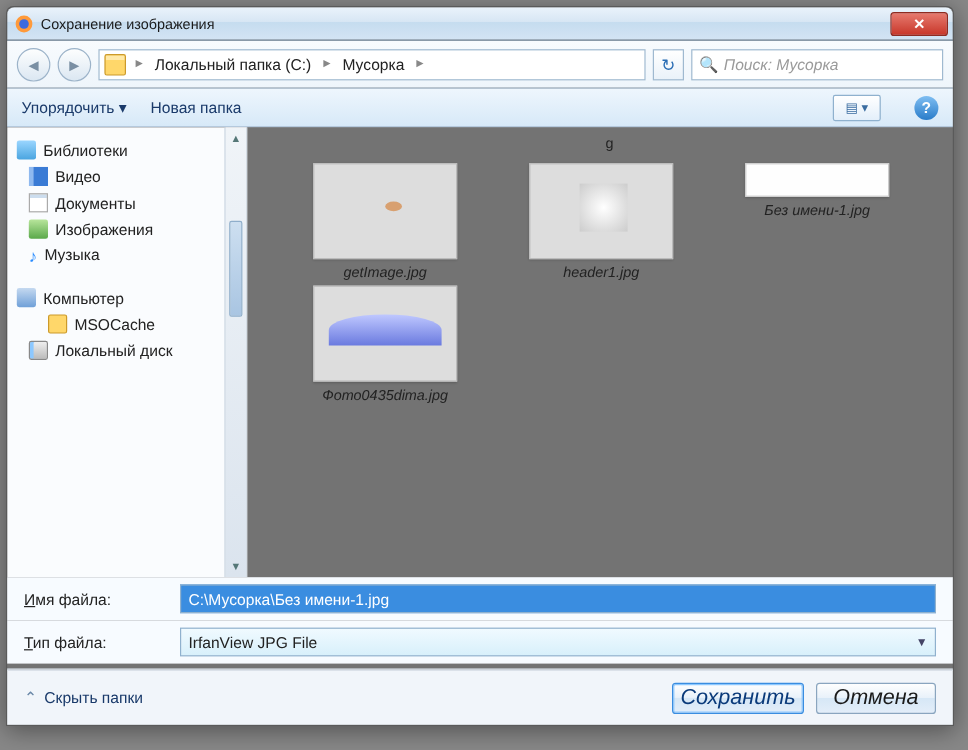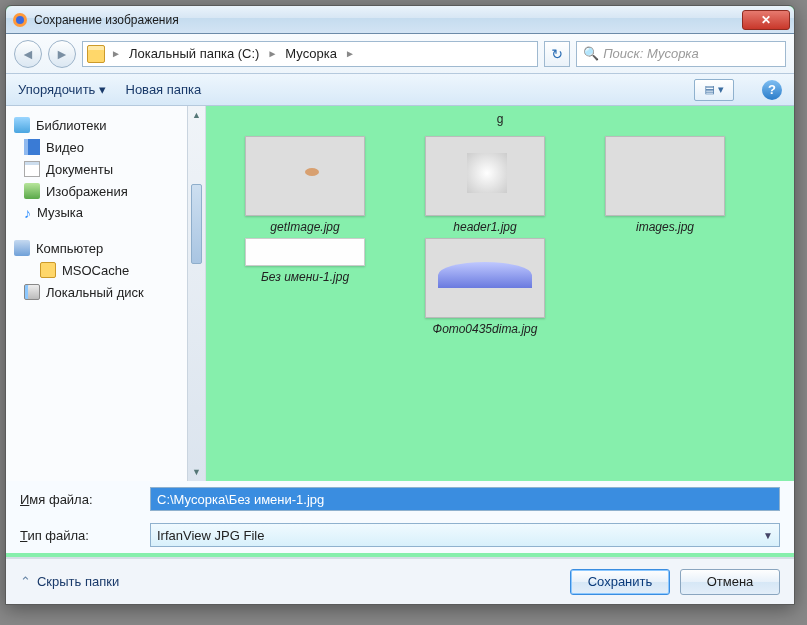--- a/index.html
+++ b/index.html
@@ -1,20 +1,20 @@
 <!DOCTYPE html>
 <html><head>
 <meta charset="utf-8">
 <style>
   * { box-sizing: border-box; font-family: "Segoe UI", Tahoma, sans-serif; }
   body { margin: 0; background: #888; width: 807px; height: 625px; overflow: hidden; }
 
   .window {
     position: absolute; left: 5px; top: 5px; width: 790px; height: 600px;
-    background: #86efac; border: 1px solid #5a5a5a; border-radius: 6px 6px 0 0;
+    background: #737373; border: 1px solid #5a5a5a; border-radius: 6px 6px 0 0;
     box-shadow: 0 4px 20px rgba(0,0,0,.4);
     display: flex; flex-direction: column;
   }
 
   
   .titlebar {
     height: 28px; display: flex; align-items: center;
     background: linear-gradient(#eaf3fb 0%, #d7e6f4 45%, #c5dcef 46%, #d3e4f4 100%);
     border-bottom: 1px solid #6b8aa8; border-radius: 6px 6px 0 0; padding-left: 6px;
   }
@@ -52,21 +52,21 @@
   .toolbar {
     height:32px; background:linear-gradient(#eef6fd,#d7e9f8);
     border-bottom:1px solid #b5c9dd; display:flex; align-items:center; padding:0 12px; gap:20px;
     font-size:13px; color:#1a3a6a;
   }
   .toolbar .spacer { flex:1; }
   .toolbar .view-btn { width:40px;height:22px;border:1px solid #8fb1ce;background:linear-gradient(#fff,#e3effa);border-radius:2px;display:flex;align-items:center;justify-content:center;color:#3a6ca0;font-size:11px;}
   .toolbar .help-btn { width:20px;height:20px;border-radius:50%;background:linear-gradient(#7fbef2,#2a7cc9);color:#fff;display:flex;align-items:center;justify-content:center;font-size:13px;font-weight:bold;margin-left:8px;}
 
   
-  .body-split { flex:1; display:flex; overflow:hidden; }
+  .body-split { flex:1; display:flex; overflow:hidden;gap:16px; }
   .navpanel {
     width:200px; border-right:1px solid #d5dde5; background:#fafcfe;
     display:flex; position:relative;
   }
   .navtree { flex:1; padding:8px 4px; font-size:13px; overflow:hidden; }
   .navtree .grp { margin-bottom:14px; }
   .navtree .item { display:flex; align-items:center; gap:6px; padding:3px 4px 3px 14px; color:#222; }
   .navtree .item.head { padding-left:4px; }
   .navtree .item.sub { padding-left:30px; }
   .navtree .ico { width:16px;height:16px;display:inline-block; }
@@ -131,21 +131,21 @@
   .footer {
     height:46px; display:flex; align-items:center; padding:0 14px; gap:10px;
     border-top:1px solid #d5dde5; background:#f1f5fa;
   }
   .footer .hidelink { font-size:13px; color:#1a3a6a; display:flex; align-items:center; gap:6px; }
   .footer .hidelink .chv { color:#6a88a8; }
   .footer .spacer { flex:1; }
   .footer button.act {
     min-width:100px; height:26px; border:1px solid #8aa5bf; border-radius:3px;
     background:linear-gradient(#fefefe 0%, #e8f1fa 49%, #d6e7f6 50%, #e3eef9 100%);
-    font-size:13px; color:#1a1a1a;
+    font-size:18px; color:#1a1a1a;font-style:italic;
   }
   .footer button.act.primary {
     border-color:#3a8de0;
     box-shadow: 0 0 0 1px #8cc8ff inset;
     color:#0a3a7a;
   }
 </style>
 </head>
 <body>
 
@@ -248,24 +248,20 @@
       <div class="loosecaption">g</div>
 
       <div class="fileitem">
         <div class="thumb th-sea"></div>
         <div class="fname">getImage.jpg</div>
       </div>
       <div class="fileitem">
         <div class="thumb th-room"></div>
         <div class="fname">header1.jpg</div>
       </div>
-      <div class="fileitem">
-        <div class="thumb th-pig"></div>
-        <div class="fname">images.jpg</div>
-      </div>
 
       <div class="fileitem">
         <div class="thumb short"></div>
         <div class="fname">Без имени-1.jpg</div>
       </div>
       <div class="fileitem">
         <div class="thumb th-arena"></div>
         <div class="fname">Фото0435dima.jpg</div>
       </div>
     </div>

